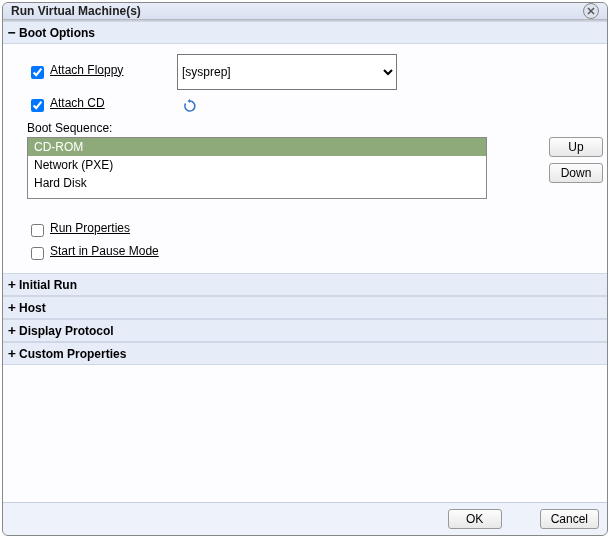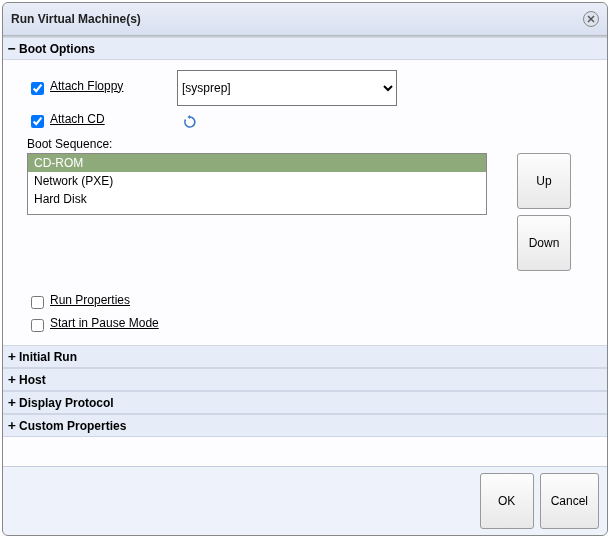--- a/index.html
+++ b/index.html
@@ -21,21 +21,21 @@
     border-radius: 6px;
     background: #eef2fb;
     position: relative;
     display: flex;
     flex-direction: column;
   }
   .titlebar {
     background: linear-gradient(#e8edf8, #d8e0f0);
     border-bottom: 1px solid #b0b8c8;
     border-radius: 6px 6px 0 0;
-    padding: 8px 8px;
+    padding: 0 8px;
     display: flex;
     align-items: center;
     justify-content: space-between;
   }
   .titlebar-title {
     font-weight: bold;
     color: #222;
     font-size: 12px;
   }
   .close-btn {
@@ -144,25 +144,26 @@
   .updown {
     display: flex;
     flex-direction: column;
     margin-left: 30px;
     gap: 6px;
   }
   .btn {
     border: 1px solid #999;
     background: linear-gradient(#fdfdfd, #e8e8e8);
     border-radius: 3px;
-    padding: 20px 10px;
+    padding: 2px 10px;
     font-size: 12px;
     cursor: pointer;
     min-width: 54px;
     text-align: center;
+    margin-left: 32px;
   }
   .checkbox-stack {
     margin-top: 22px;
   }
   .checkbox-stack .row { margin-bottom: 4px; }
   .footer {
     border-top: 1px solid #c8cee0;
     background: #eef2fb;
     padding: 6px 8px;
     display: flex;

